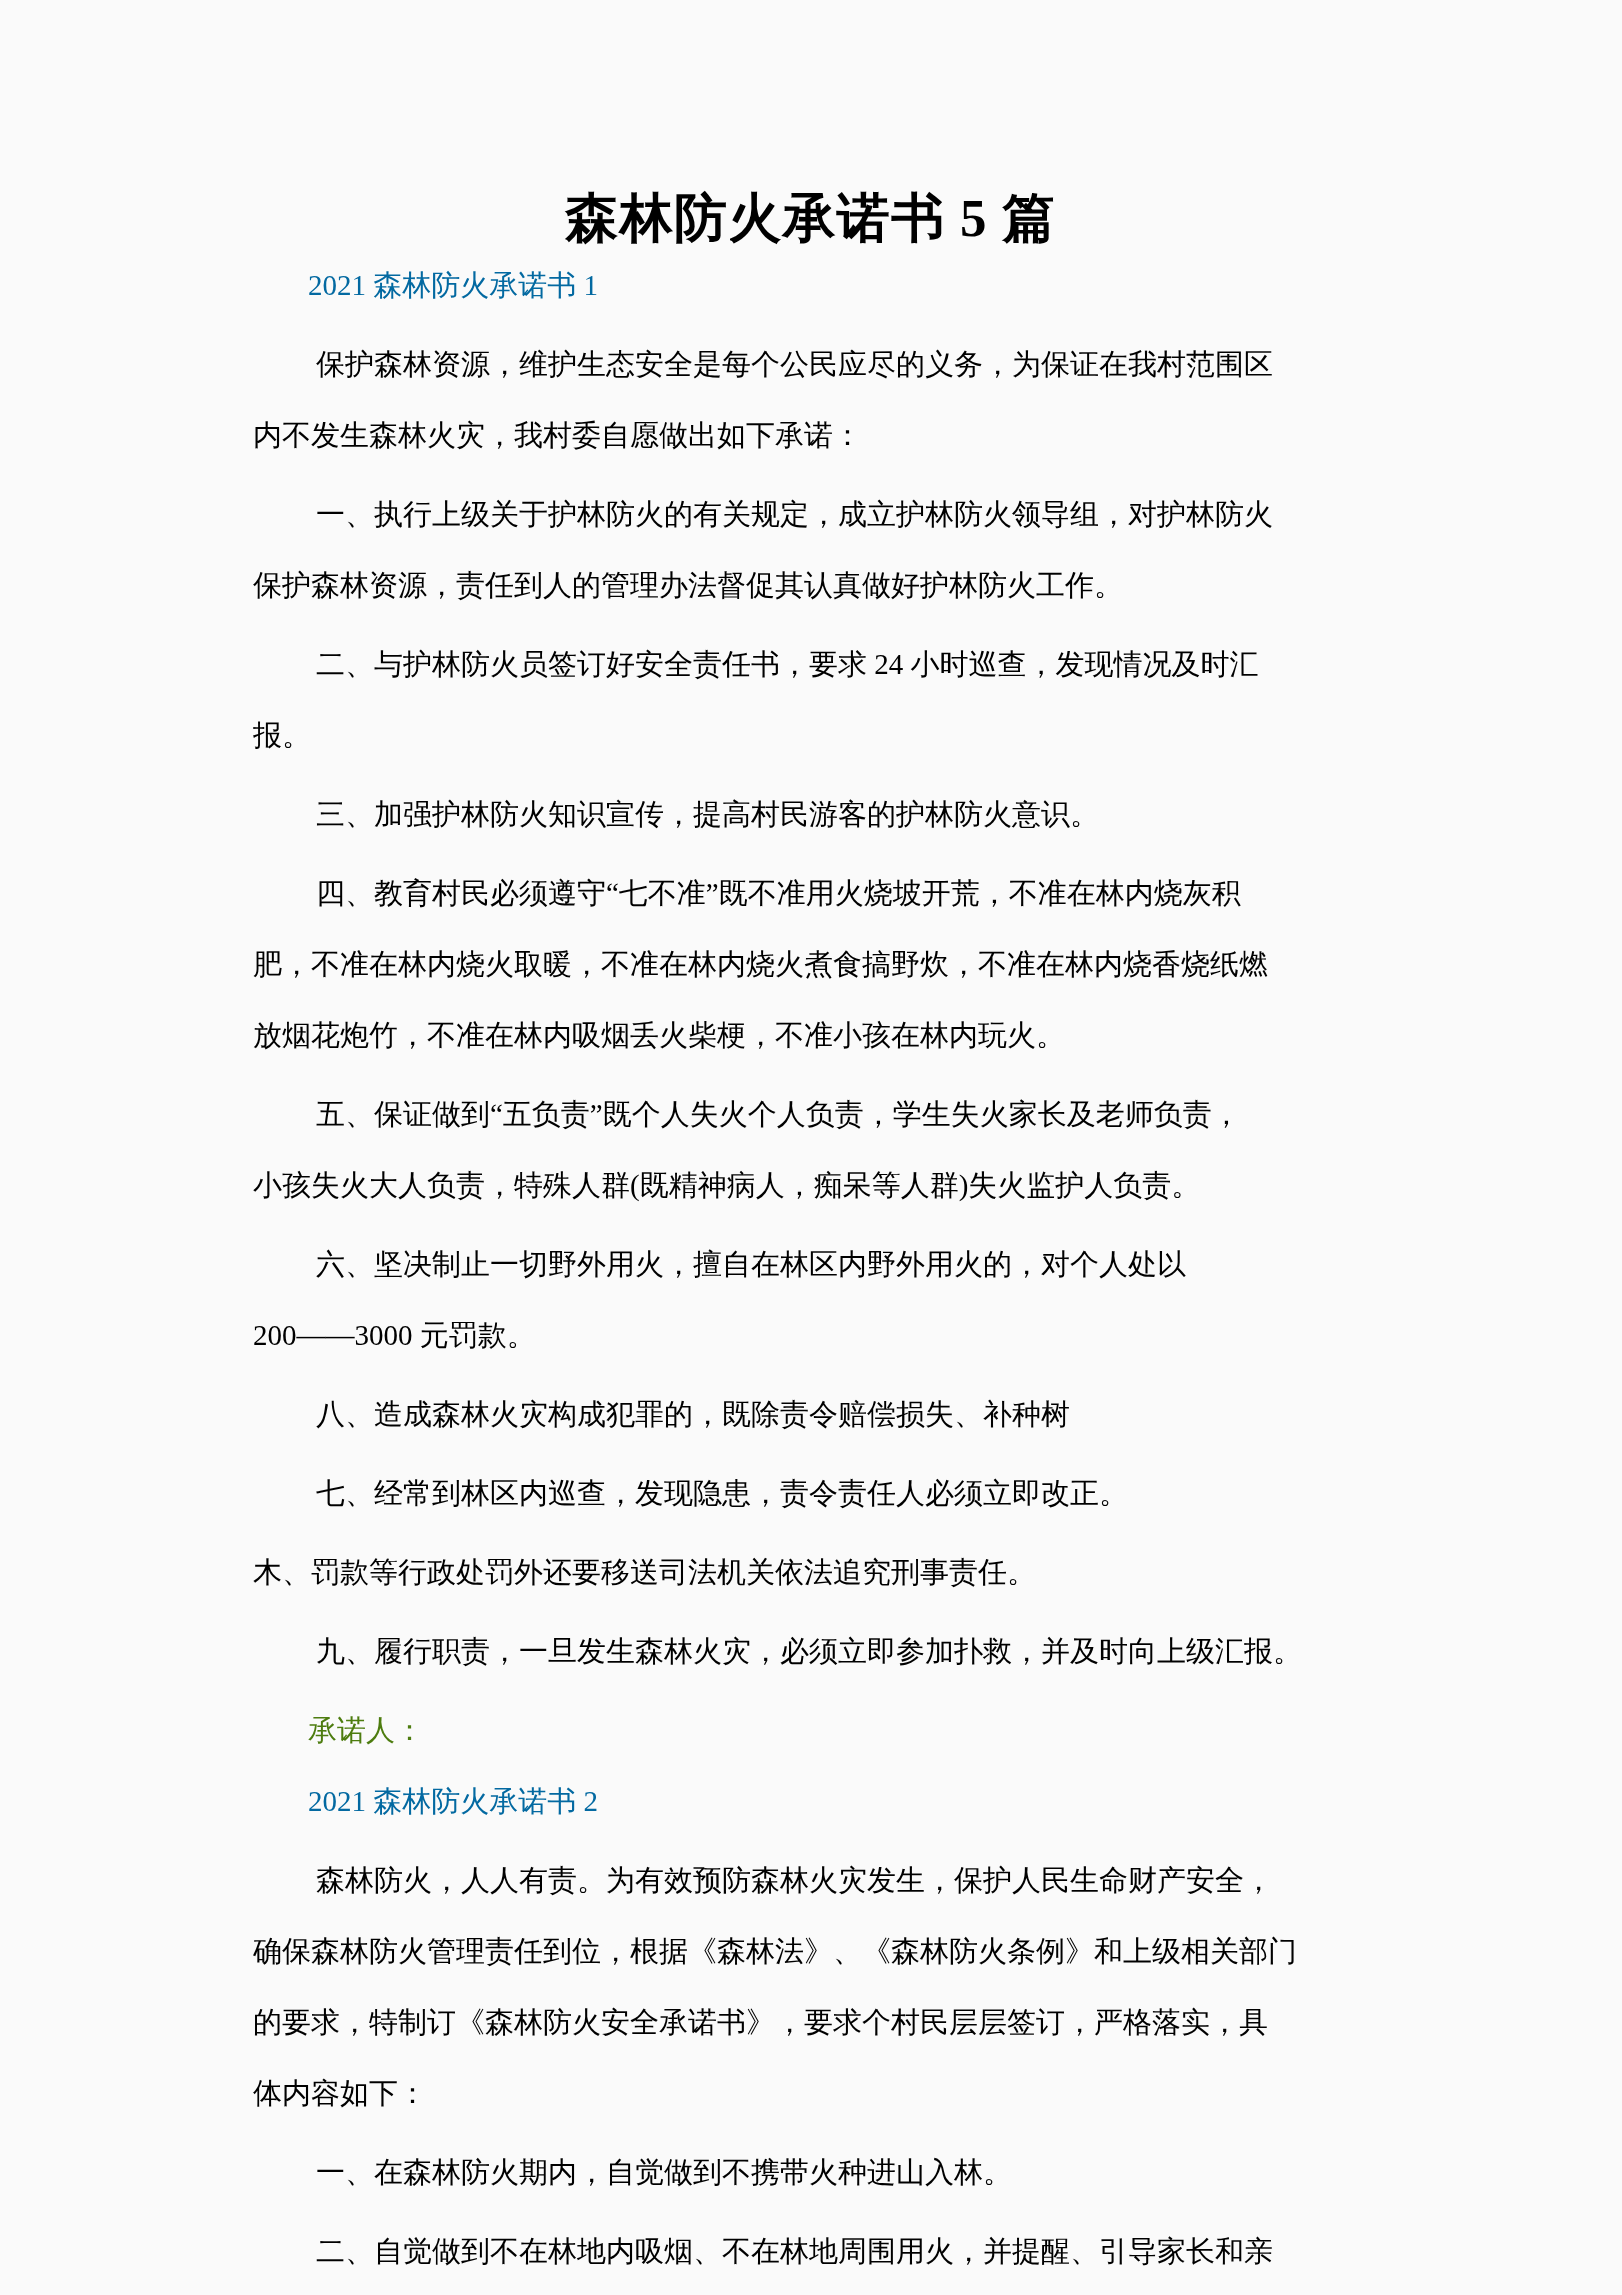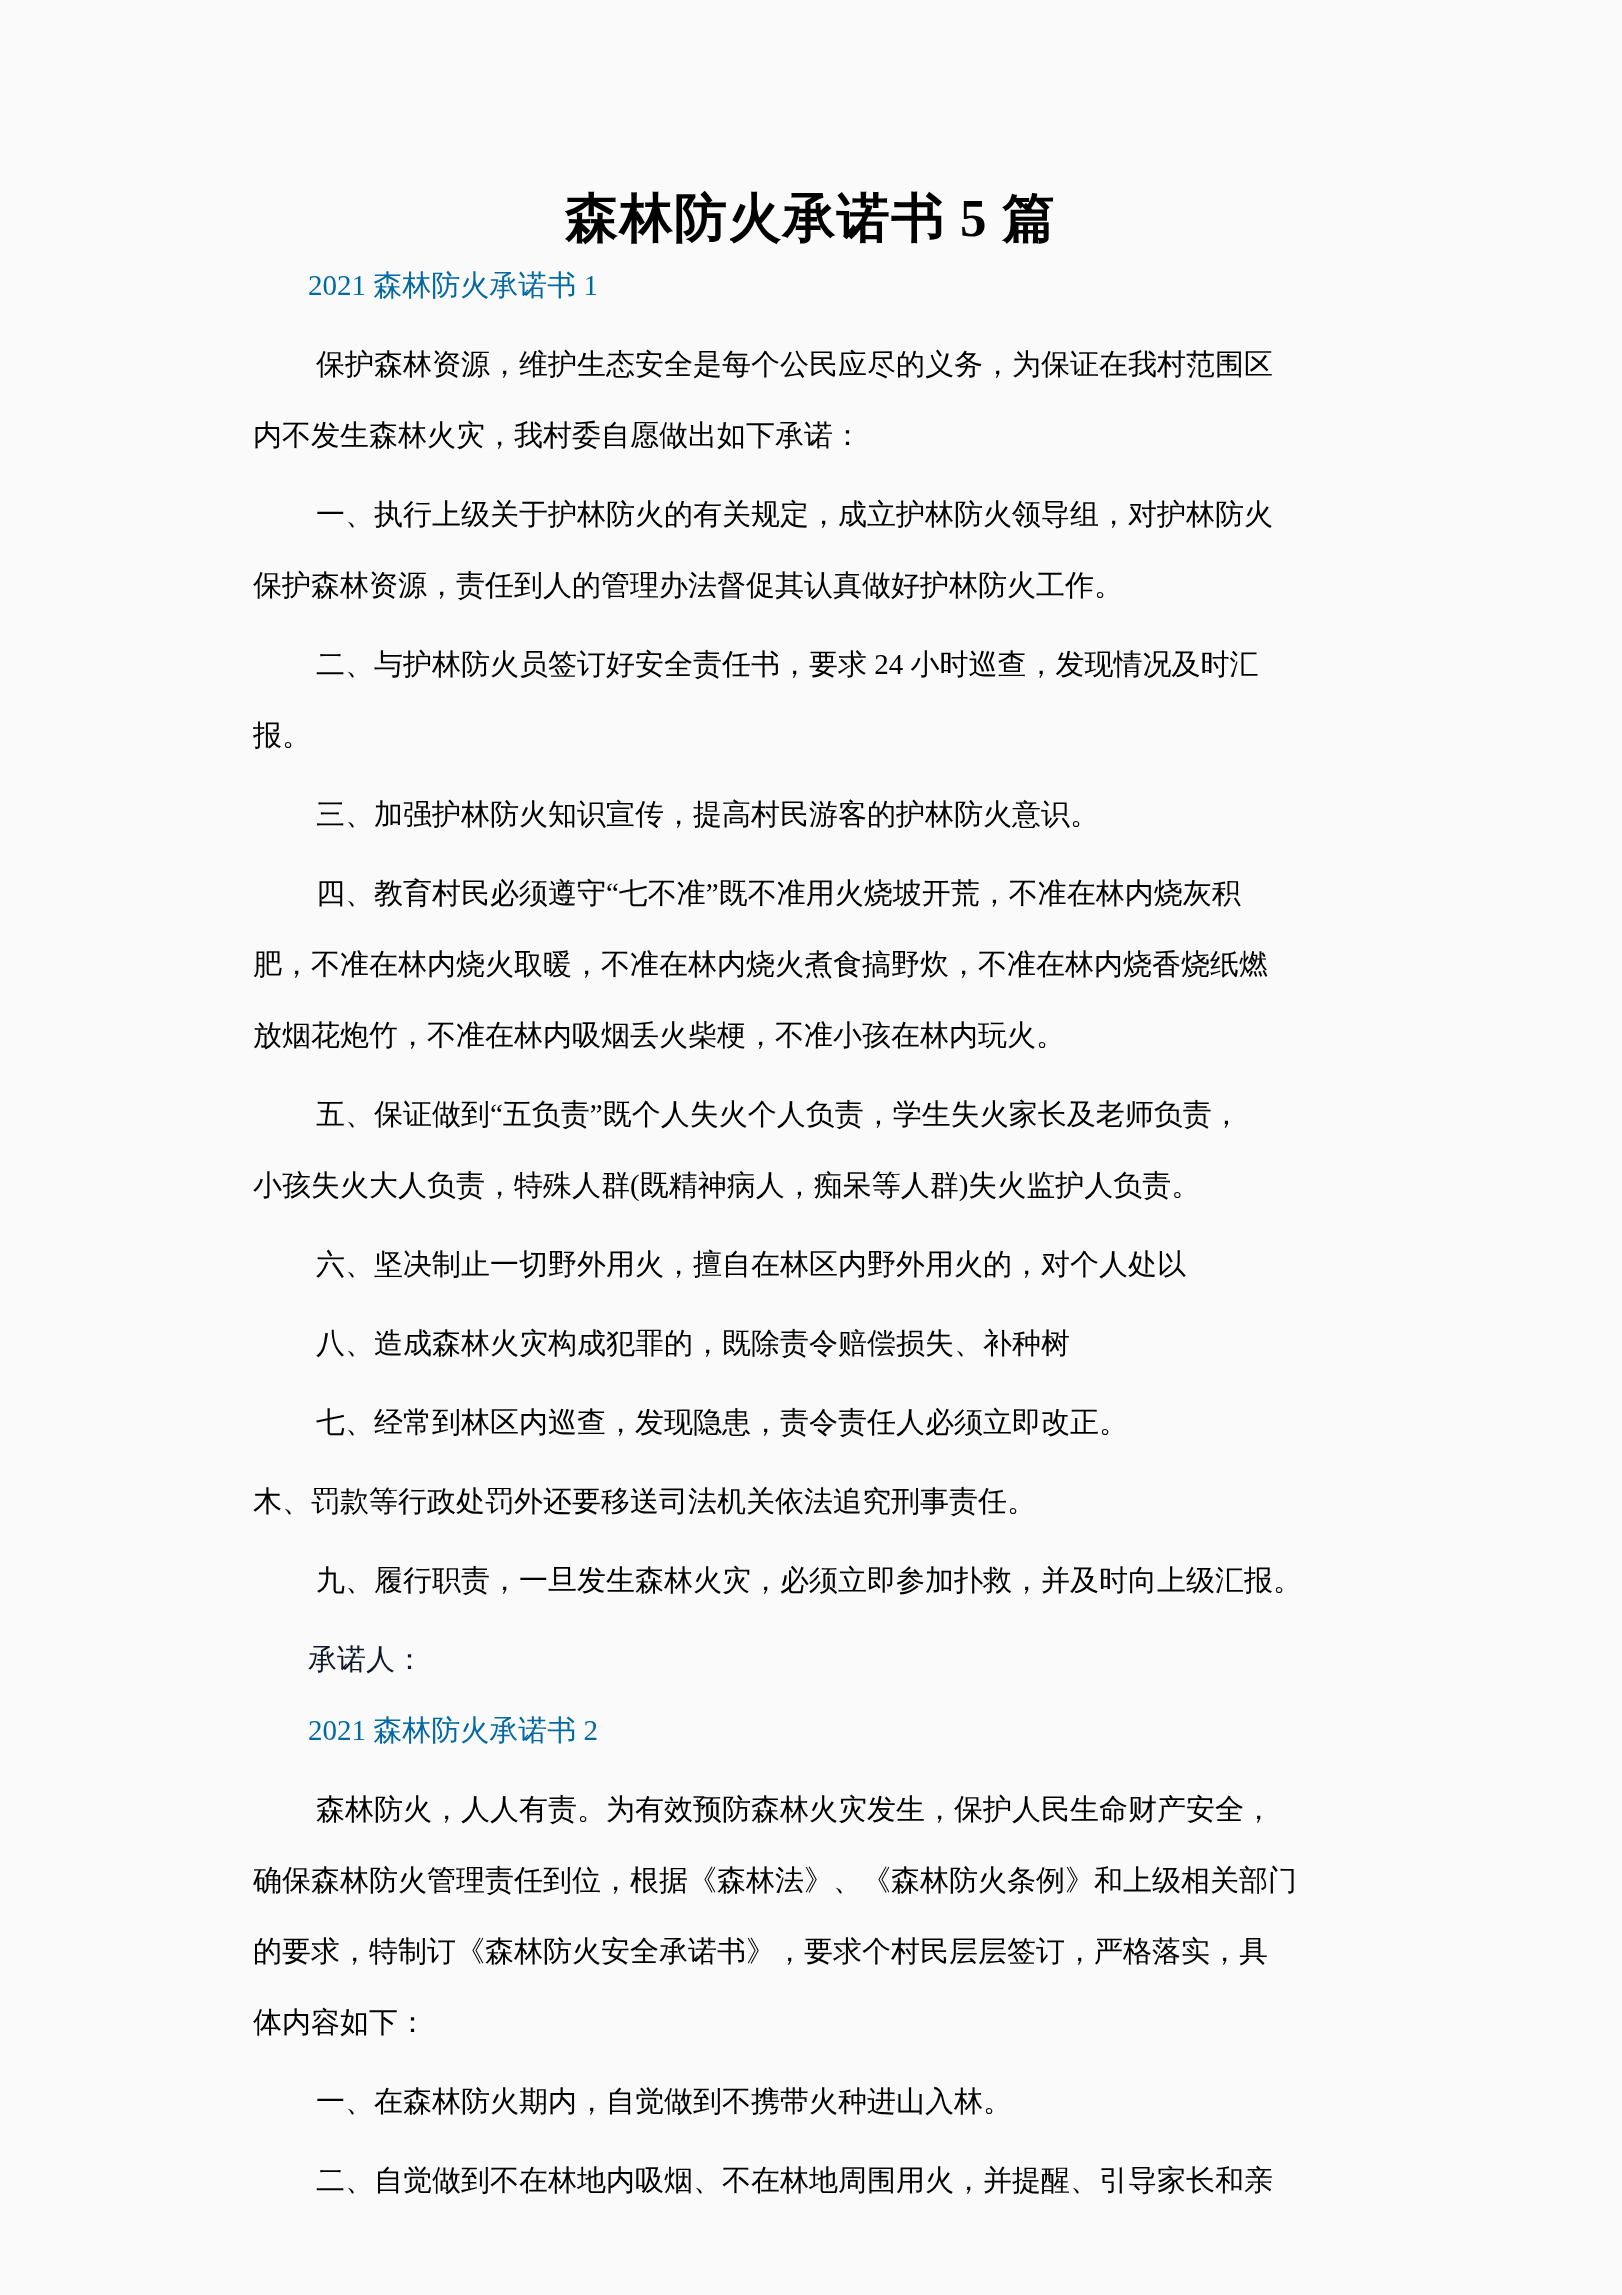--- a/index.html
+++ b/index.html
@@ -47,21 +47,21 @@
     color: #000;
     line-height: 71px;
     margin: 8px;
     text-indent: 63px;
     text-align: justify;
     text-justify: inter-character;
     word-break: break-all;
   }
   .signline {
     font-size: 29px;
-    color: #0f172a;
+    color: #4d7c0f;
     line-height: 71px;
     margin: 0;
     text-indent: 63px;
     white-space: pre;
   }
   
   .para .lb { display: block; text-indent: 0; }
   .para .lb-first { display: block; text-indent: 63px; }
 </style>
 </head>
@@ -99,20 +99,21 @@
       <span class="lb">放烟花炮竹，不准在林内吸烟丢火柴梗，不准小孩在林内玩火。</span>
     </p>
 
     <p class="para">
       <span class="lb-first">五、保证做到“五负责”既个人失火个人负责，学生失火家长及老师负责，</span>
       <span class="lb">小孩失火大人负责，特殊人群(既精神病人，痴呆等人群)失火监护人负责。</span>
     </p>
 
     <p class="para">
       <span class="lb-first">六、坚决制止一切野外用火，擅自在林区内野外用火的，对个人处以</span>
+      <span class="lb">200——3000 元罚款。</span>
     </p>
 
     <p class="para">
       <span class="lb-first">八、造成森林火灾构成犯罪的，既除责令赔偿损失、补种树</span>
     </p>
 
     <p class="para">
       <span class="lb-first">七、经常到林区内巡查，发现隐患，责令责任人必须立即改正。</span>
     </p>
 

